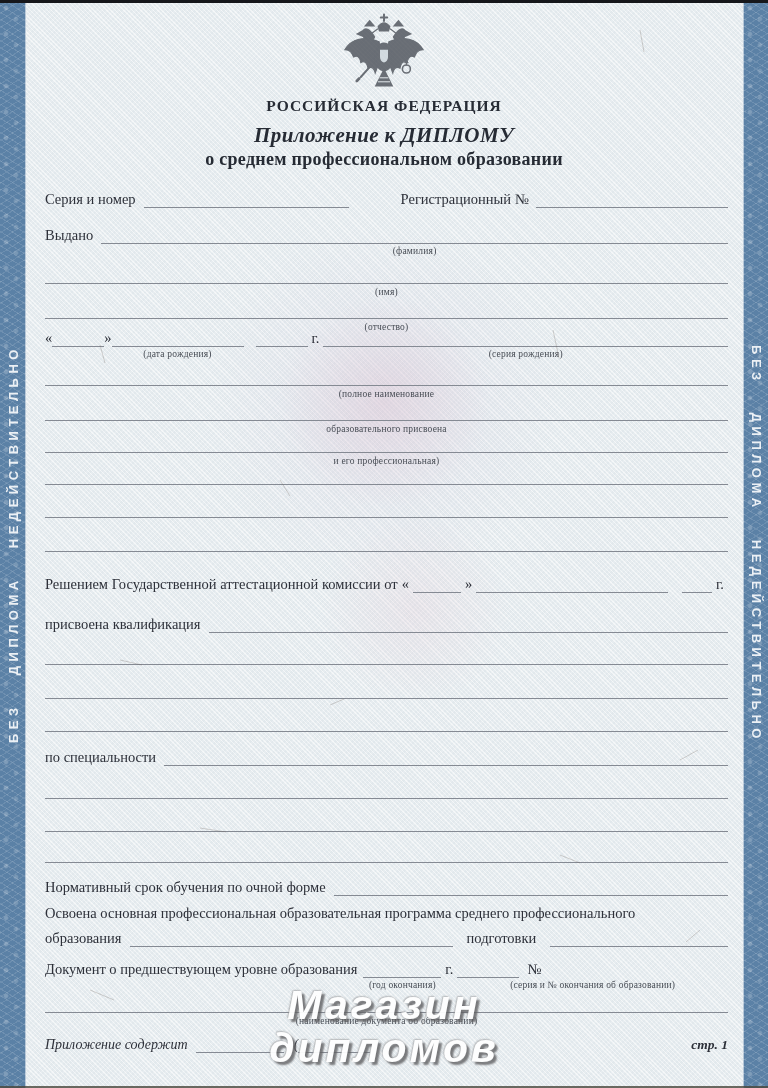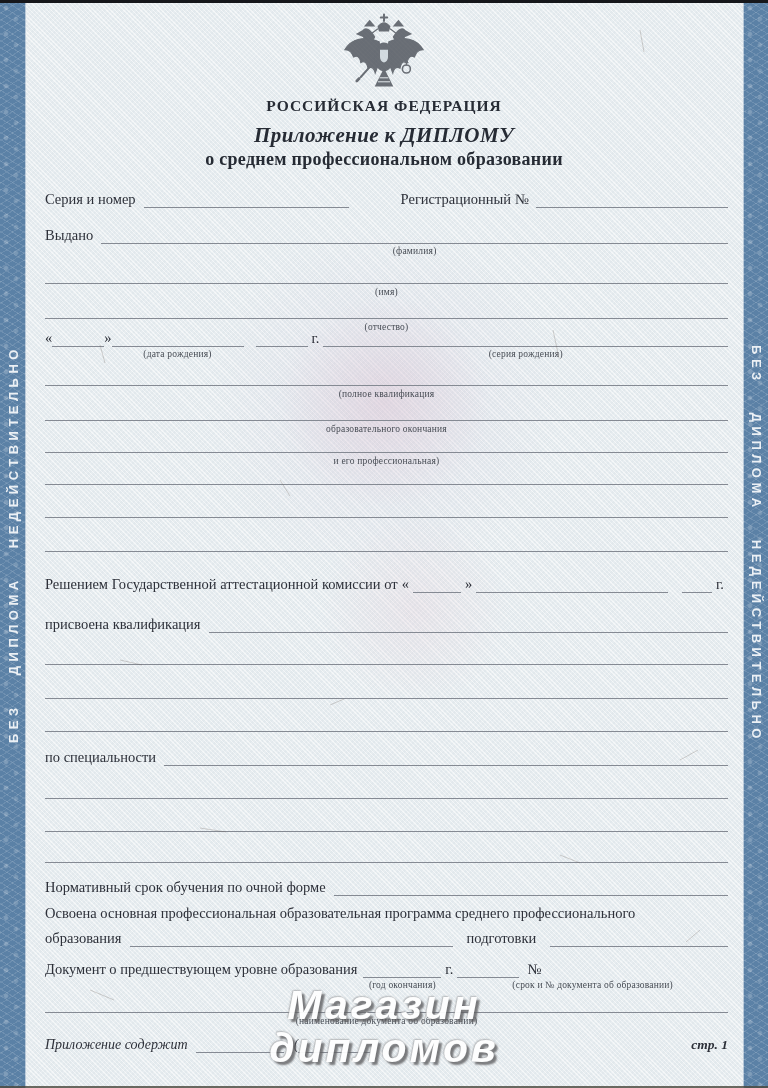--- a/index.html
+++ b/index.html
@@ -139,24 +139,24 @@
     </span>
     <span class="fill" style="flex:0 0 52px;margin-left:12px"></span>
     <span class="sym">г.</span>
     <span class="col grow">
       <span class="fill"></span>
       <span class="cap">(серия рождения)</span>
     </span>
   </div>
 
   <div class="line-abs" style="top:385px">
-    <span class="cap">(полное квалификация</span>
+    <span class="cap">(полное наименование</span>
   </div>
   <div class="line-abs" style="top:420px">
-    <span class="cap">образовательного окончания</span>
+    <span class="cap">образовательного присвоена</span>
   </div>
   <div class="line-abs" style="top:452px">
     <span class="cap">и его профессиональная)</span>
   </div>
   <div class="line-abs" style="top:484px"></div>
   <div class="line-abs" style="top:517px"></div>
   <div class="line-abs" style="top:551px"></div>
 
   <div class="row" style="top:574px">
     <span>Решением Государственной аттестационной комиссии от</span>
@@ -206,21 +206,21 @@
       <span class="fill"></span>
       <span class="cap">(год окончания)</span>
     </span>
     <span class="sym">г.</span>
     <span class="col grow">
       <span style="display:flex;align-items:flex-end;height:100%">
         <span class="fill" style="flex:0 0 62px"></span>
         <span style="margin:0 8px">№</span>
         <span class="fill grow"></span>
       </span>
-      <span class="cap">(срок и № документа об образовании)</span>
+      <span class="cap">(серия и № окончания об образовании)</span>
     </span>
   </div>
 
   <div class="line-abs" style="top:1012px">
     <span class="cap">(наименование документа об образовании)</span>
   </div>
 
   <div class="row" style="top:1034px">
     <span class="ital">Приложение содержит</span>
     <span class="fill" style="flex:0 0 88px;margin-left:8px"></span>

